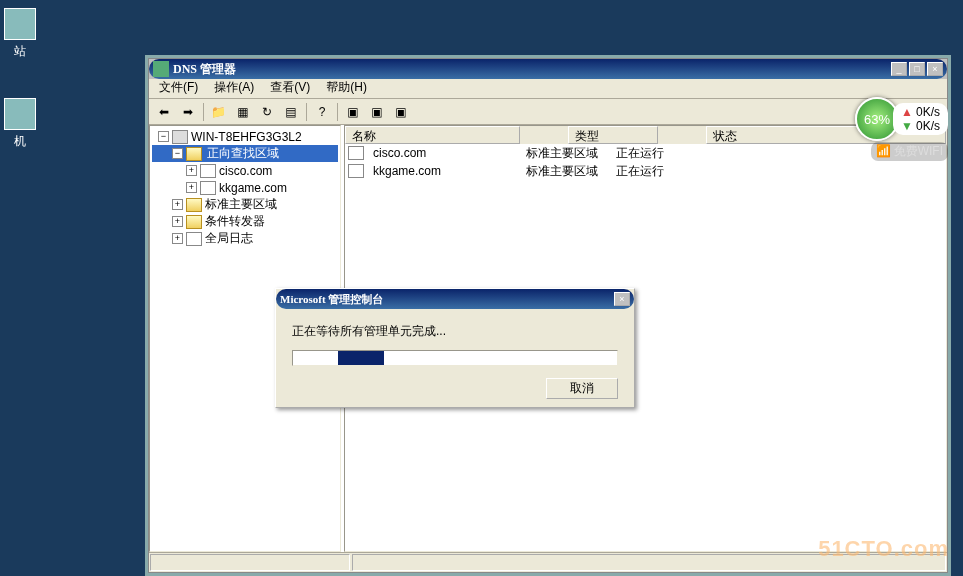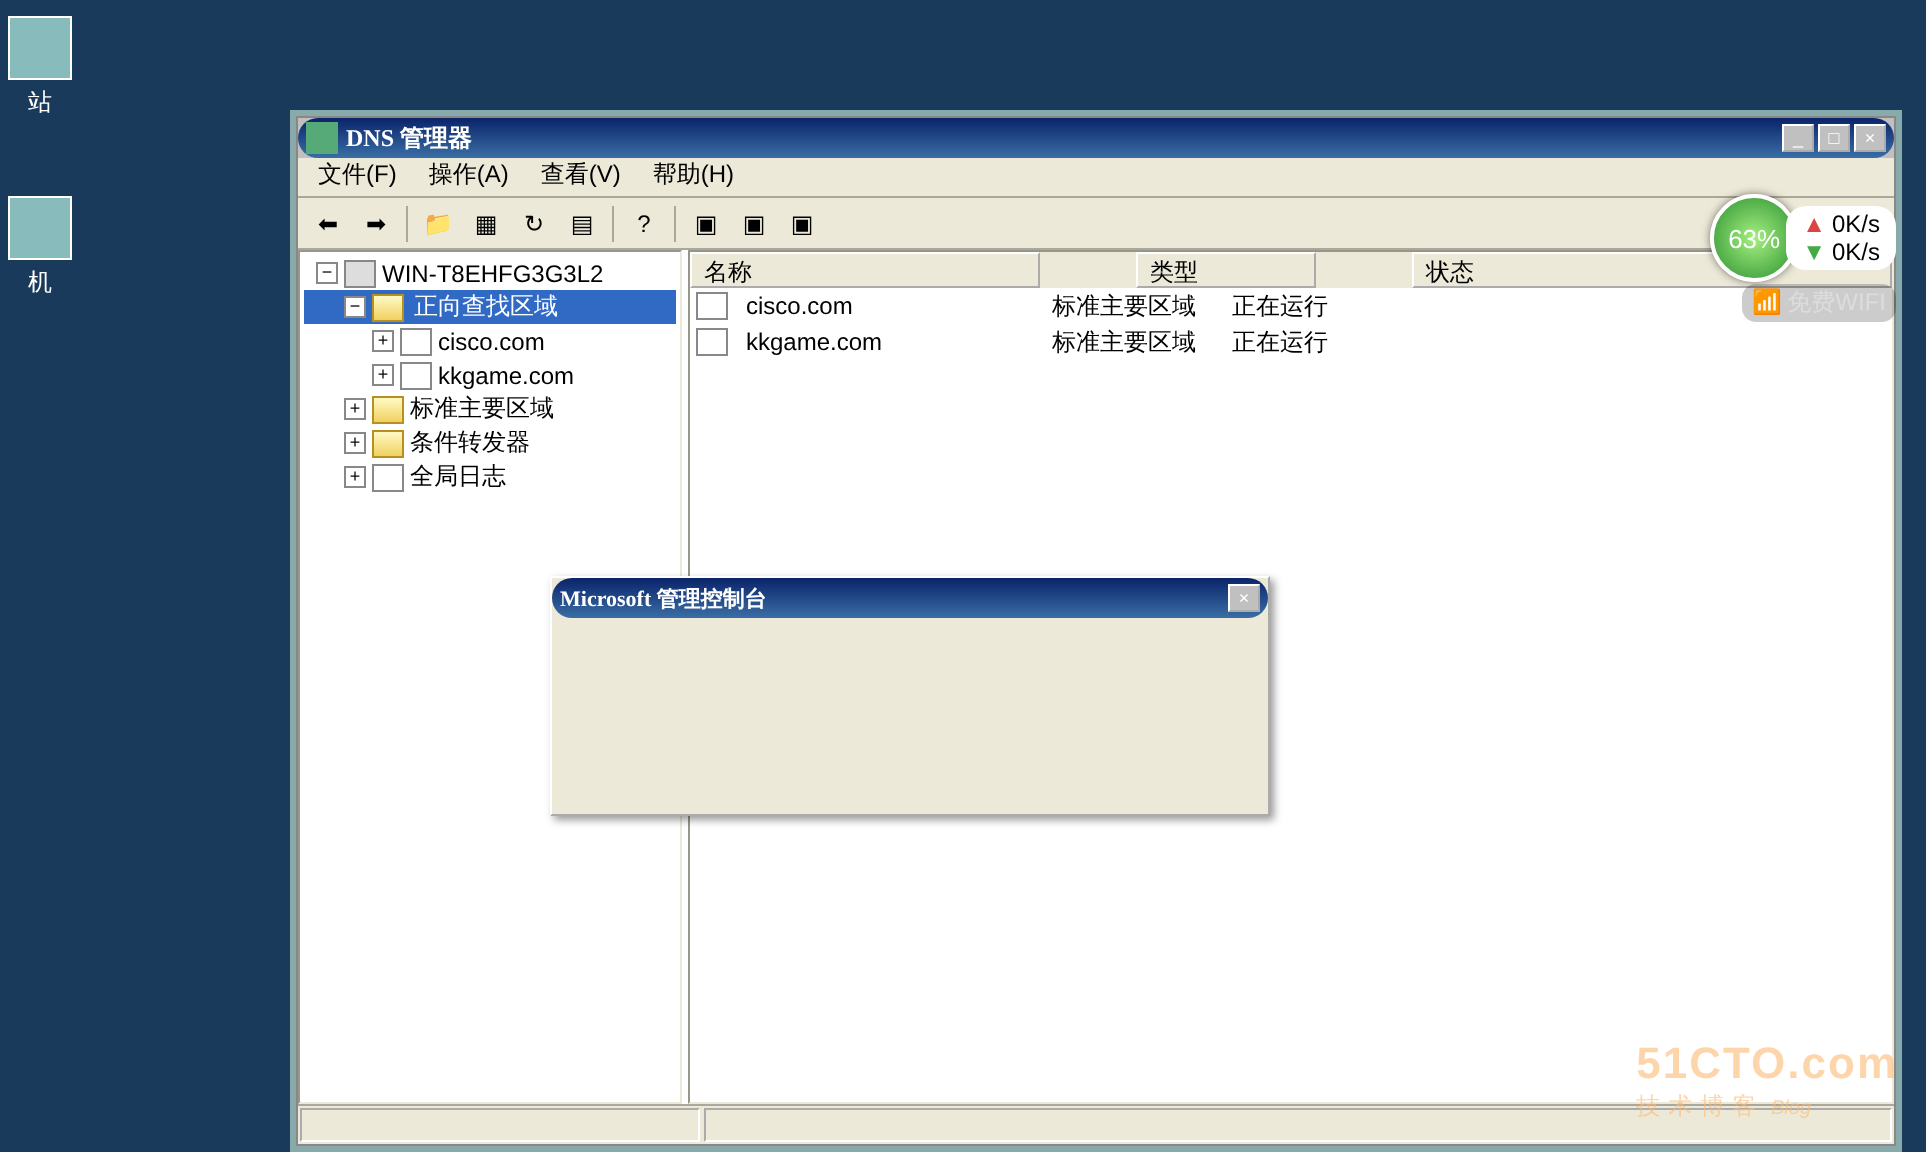--- a/index.html
+++ b/index.html
@@ -189,20 +189,29 @@
   </div>
 </div>
 
 <div class="dlg">
   <div class="titlebar">
     <div class="t-text" style="font-family:Verdana;font-size:11px">Microsoft 管理控制台</div>
     <div class="title-btns">
       <div class="title-btn">×</div>
     </div>
   </div>
+  <div class="body">
+    <div class="msg">正在等待所有管理单元完成...</div>
+    <div class="progress">
+      <div class="bar" id="prog-bar" style="left: 14%; width: 14%;"></div>
+    </div>
+    <div class="btns">
+      <button>取消</button>
+    </div>
+  </div>
 </div>
 
 <div class="net-widget">
   <div class="circle">63%</div>
   <div class="speeds">
     <div>
         <span class="arrow-up">▲</span>
         <span>0K/s</span>
       </div>
     <div>
@@ -210,14 +219,13 @@
         <span>0K/s</span>
       </div>
   </div>
 </div>
 <div class="wifi-label">
   <span>📶</span> <span>免费WIFI</span>
 </div>
 
 <div class="watermark">
   <div class="big">51CTO.com</div>
-  <div><span class="small">技术博客</span> <span class="blog">Blog</span></div>
 </div>
 
 </body></html>

